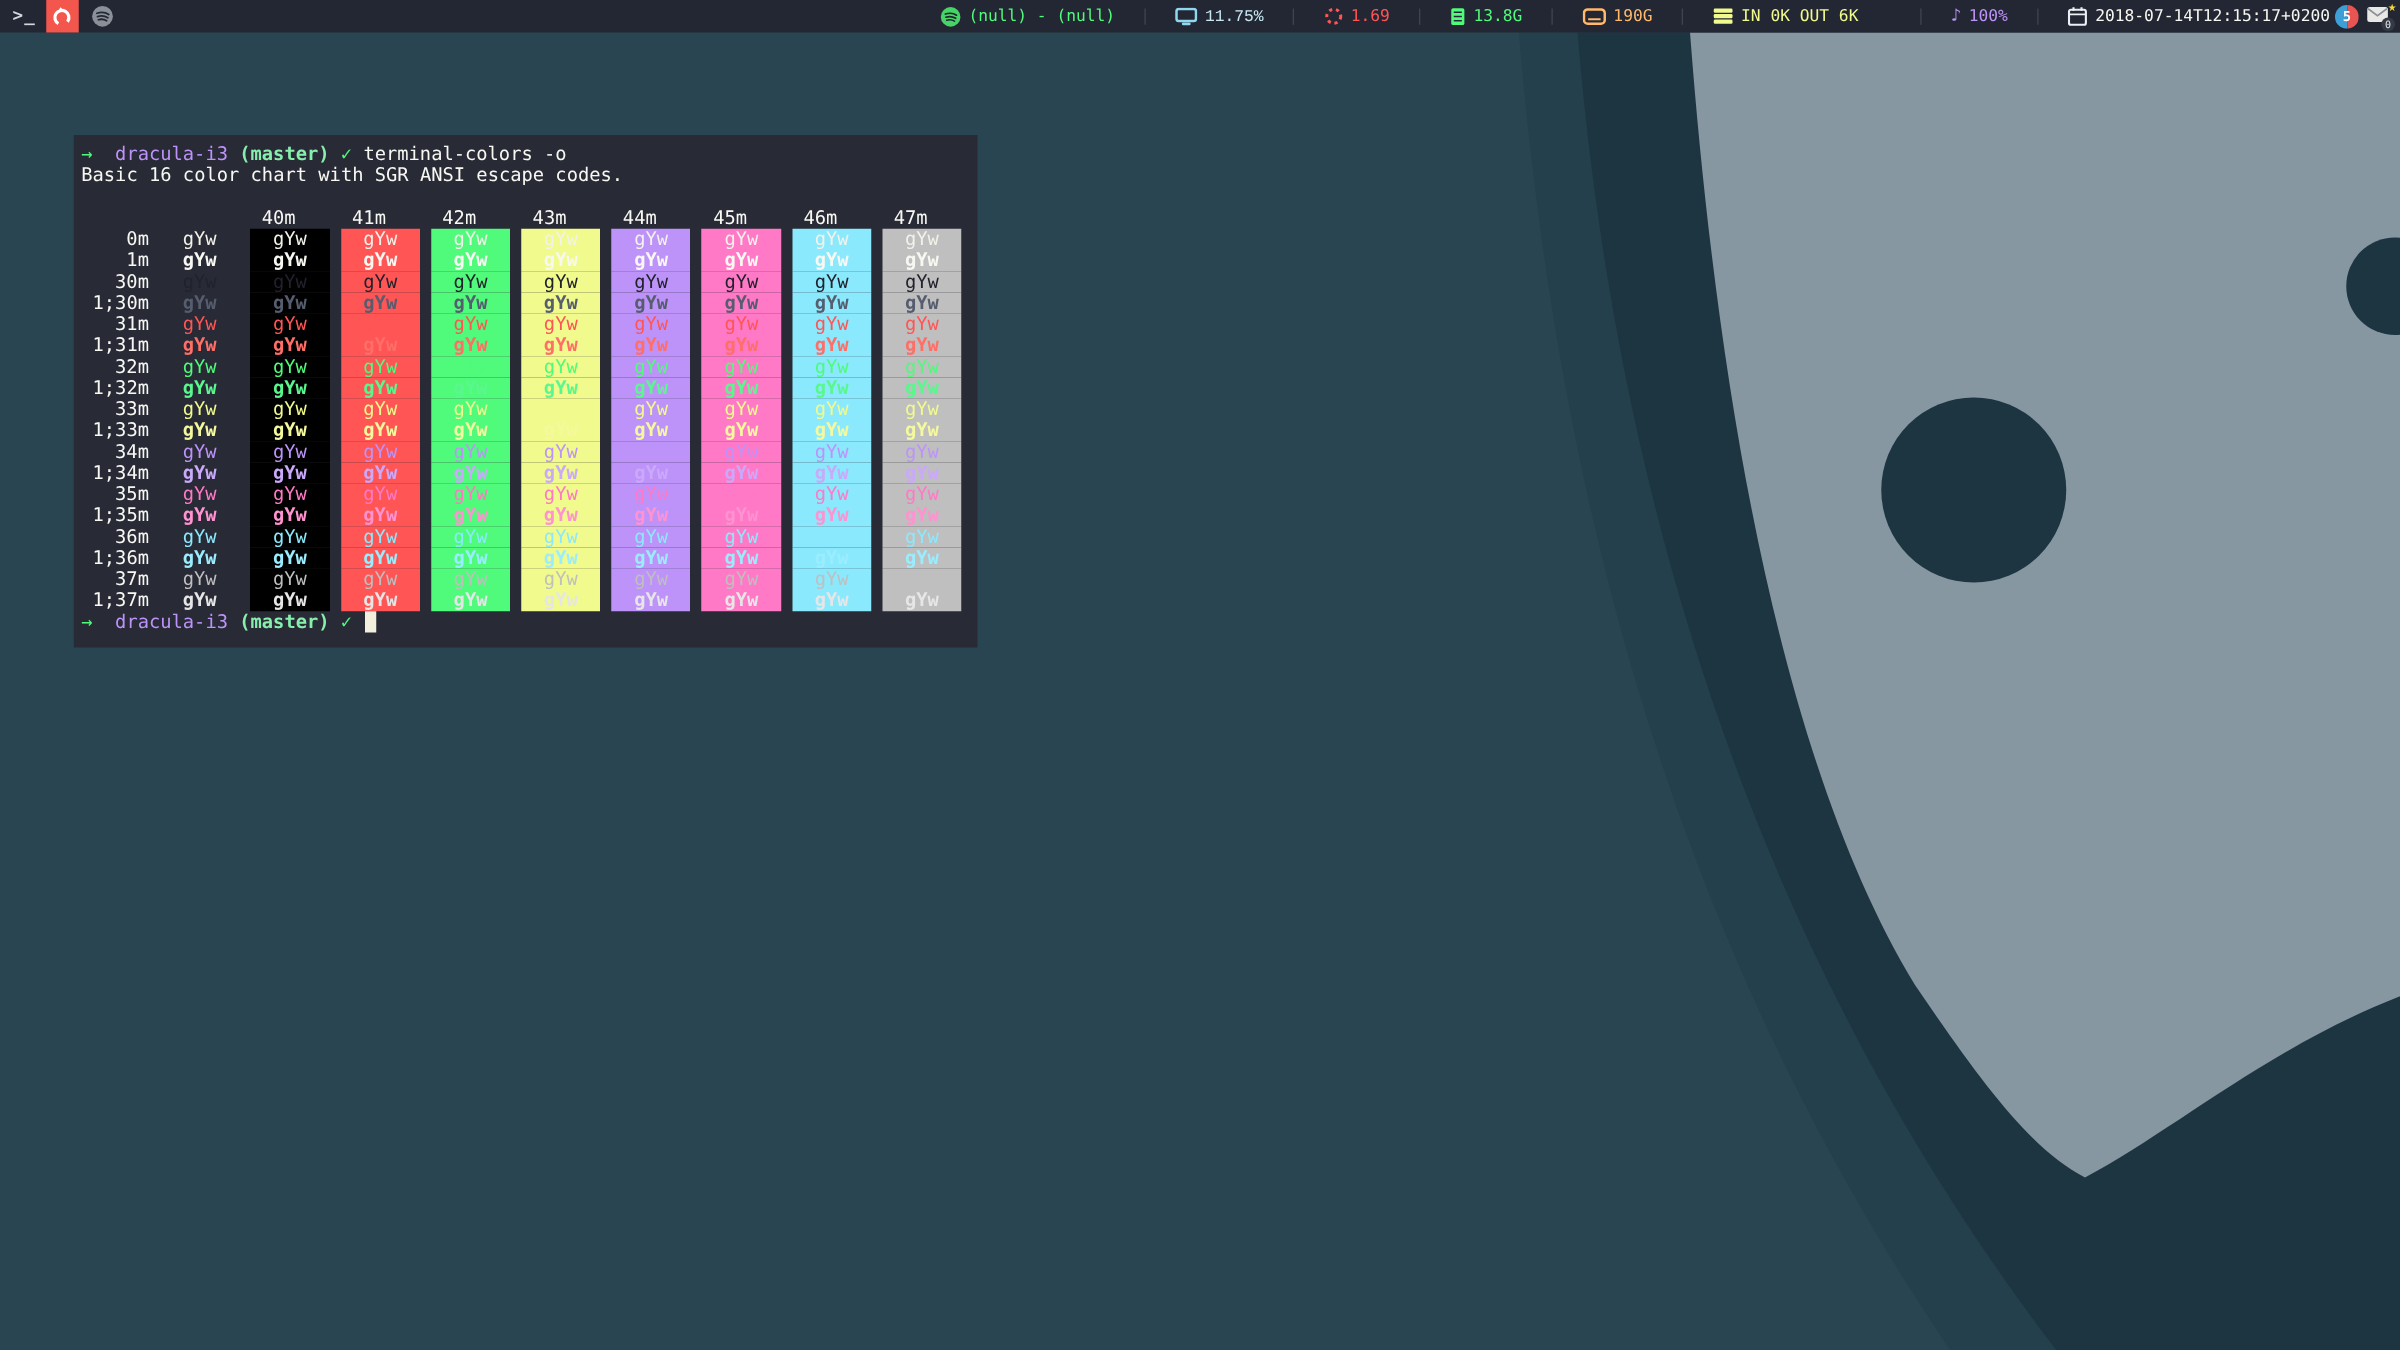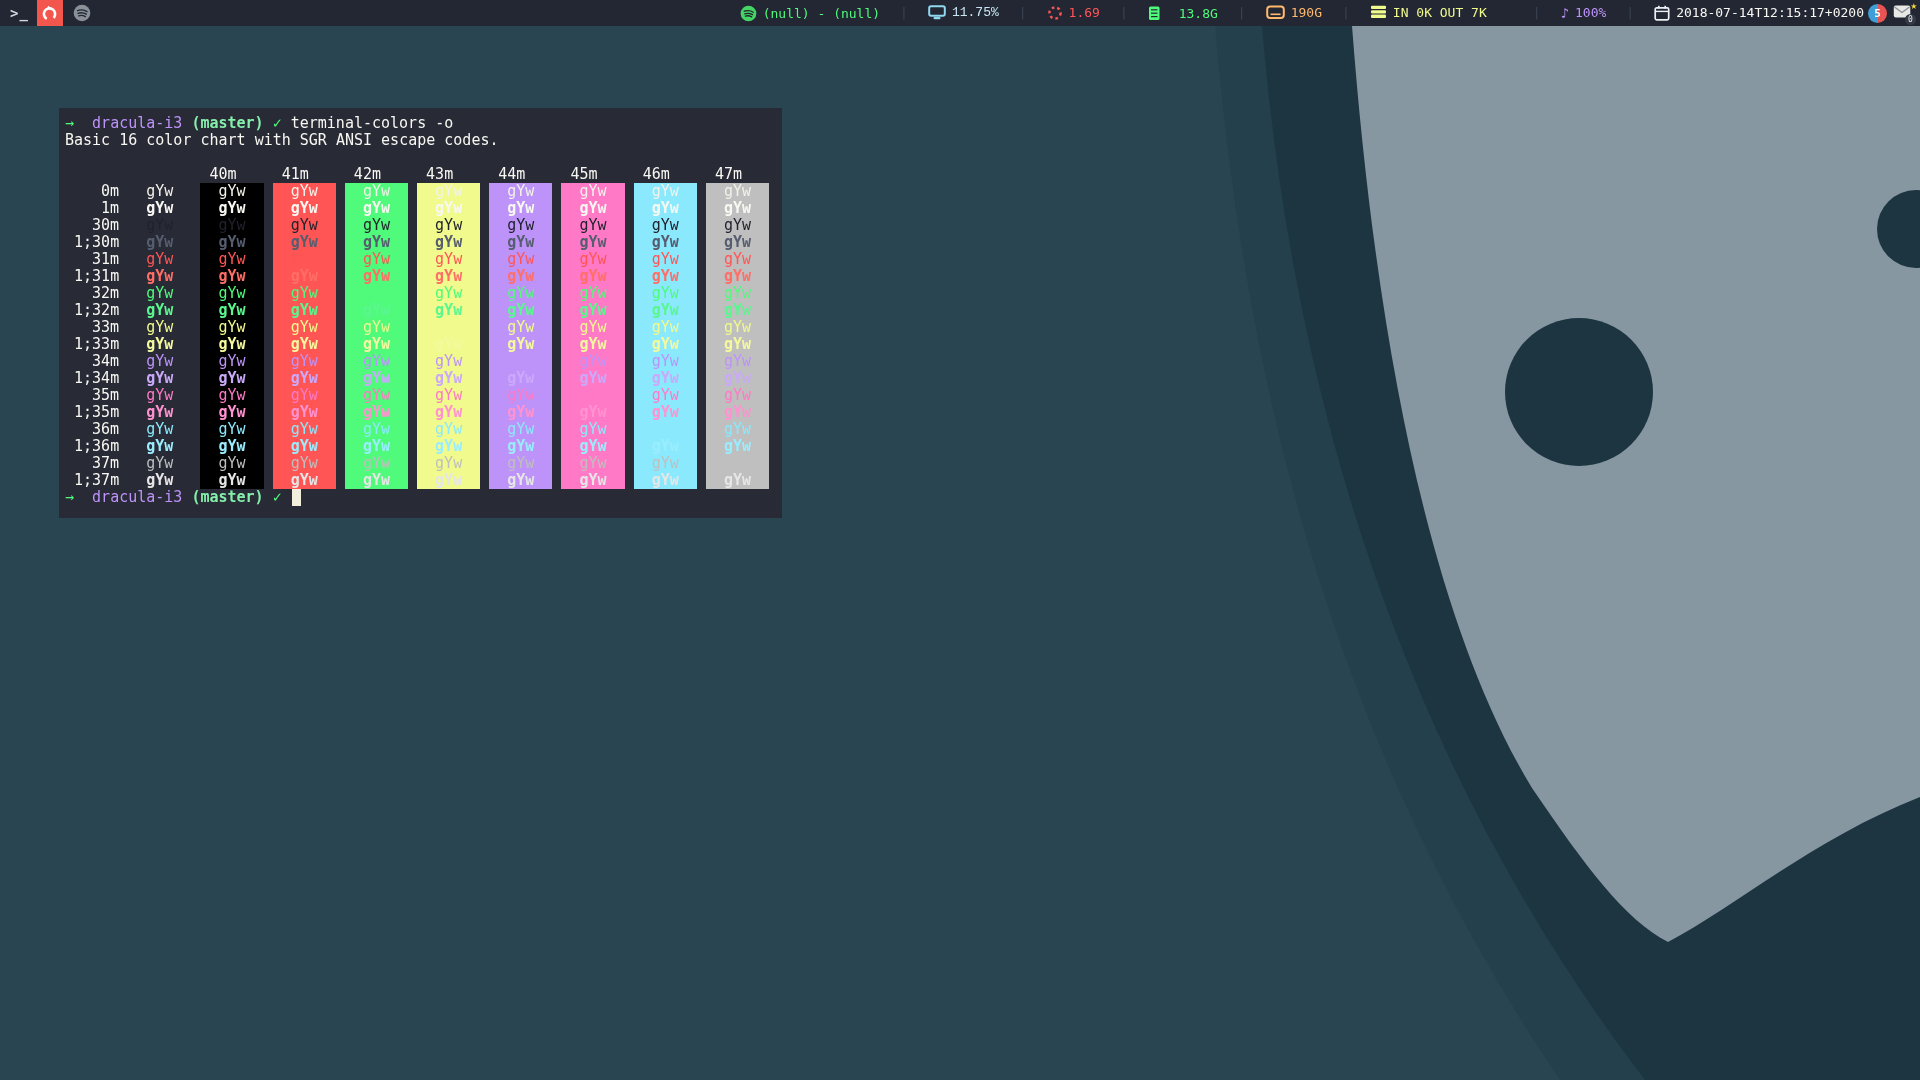--- a/index.html
+++ b/index.html
@@ -12,21 +12,21 @@
   
   .topbar{
     position:absolute;left:0;top:0;width:1920px;height:26px;
     background:#222733;display:flex;align-items:center;
     font-size:13px;color:#e8e8e4;z-index:5;
   }
   .ws-group{display:flex;align-items:center;height:26px;}
   .ws-term{padding:0 8px 0 10px;font-weight:bold;color:#d4d8de;font-size:14px;letter-spacing:1px;}
   .ws-fire{width:26px;height:26px;background:#f3564d;display:flex;align-items:center;justify-content:center;}
   .ws-spotify{width:26px;height:26px;display:flex;align-items:center;justify-content:center;margin-left:6px;}
-  .modules{margin-left:auto;display:flex;align-items:flex-start;gap:20px;}
+  .modules{margin-left:auto;display:flex;align-items:center;gap:20px;}
   .module{display:flex;align-items:center;gap:6px;white-space:pre;}
   .sep{color:#3c4352;font-size:13px;}
   .sep.wide{margin-left:26px;}
   .note-glyph{color:#bd93f9;font-size:14px;}
   .tray{display:flex;align-items:center;gap:6px;padding:0 5px 0 4px;}
   .tray-pomo{position:relative;width:19px;height:19px;border-radius:50%;overflow:hidden;display:flex;align-items:center;justify-content:center;}
   .tray-pomo .half{position:absolute;top:0;width:50%;height:100%;}
   .tray-pomo .l{left:0;background:#3d9fd6;}
   .tray-pomo .r{right:0;background:#e85452;}
   .tray-pomo b{position:relative;color:#fff;font-size:11px;z-index:2;font-family:"DejaVu Sans Mono",monospace;}
@@ -126,21 +126,21 @@
       <span style="display:flex;">
         <svg width="13" height="17" viewBox="0 0 13 17">
           <rect x="1" y="1.5" width="10.5" height="13.5" rx="1.5" fill="#50fa7b"></rect>
           <g stroke="#232834" stroke-width="1.2">
             <line x1="3" y1="4.8" x2="9.5" y2="4.8"></line>
             <line x1="3" y1="8.2" x2="9.5" y2="8.2"></line>
             <line x1="3" y1="11.6" x2="9.5" y2="11.6"></line>
           </g>
         </svg>
       </span>
-      <span style="color: rgb(80, 250, 123); margin-left: 12px;">13.8G</span>
+      <span style="color: rgb(80, 250, 123);">13.8G</span>
     </span>
     <span class="sep">|</span>
 
     <span class="module">
       <span style="display:flex;">
         <svg width="19" height="15" viewBox="0 0 19 15">
           <rect x="1.2" y="1.5" width="16.6" height="11.5" rx="3" fill="none" stroke="#ffb86c" stroke-width="2"></rect>
           <line x1="4.5" y1="9.3" x2="14.5" y2="9.3" stroke="#ffb86c" stroke-width="1.6"></line>
         </svg>
       </span>
@@ -151,21 +151,21 @@
     <span class="module">
       <span style="display:flex;">
         <svg width="17" height="14" viewBox="0 0 17 14">
           <g fill="#f1fa8c">
             <rect x="1" y="0.8" width="15" height="3.3" rx="1"></rect>
             <rect x="1" y="5.2" width="15" height="3.3" rx="1"></rect>
             <rect x="1" y="9.6" width="15" height="3.3" rx="1"></rect>
           </g>
         </svg>
       </span>
-      <span style="color: rgb(241, 250, 140);">IN 0K OUT 7K</span>
+      <span style="color: rgb(241, 250, 140);">IN 0K OUT 6K</span>
     </span>
 
     <span class="sep wide">|</span>
     <span class="module">
       <span class="note-glyph">♪</span>
       <span style="color: rgb(189, 147, 249);">100%</span>
     </span>
     <span class="sep">|</span>
 
     <span class="module">

